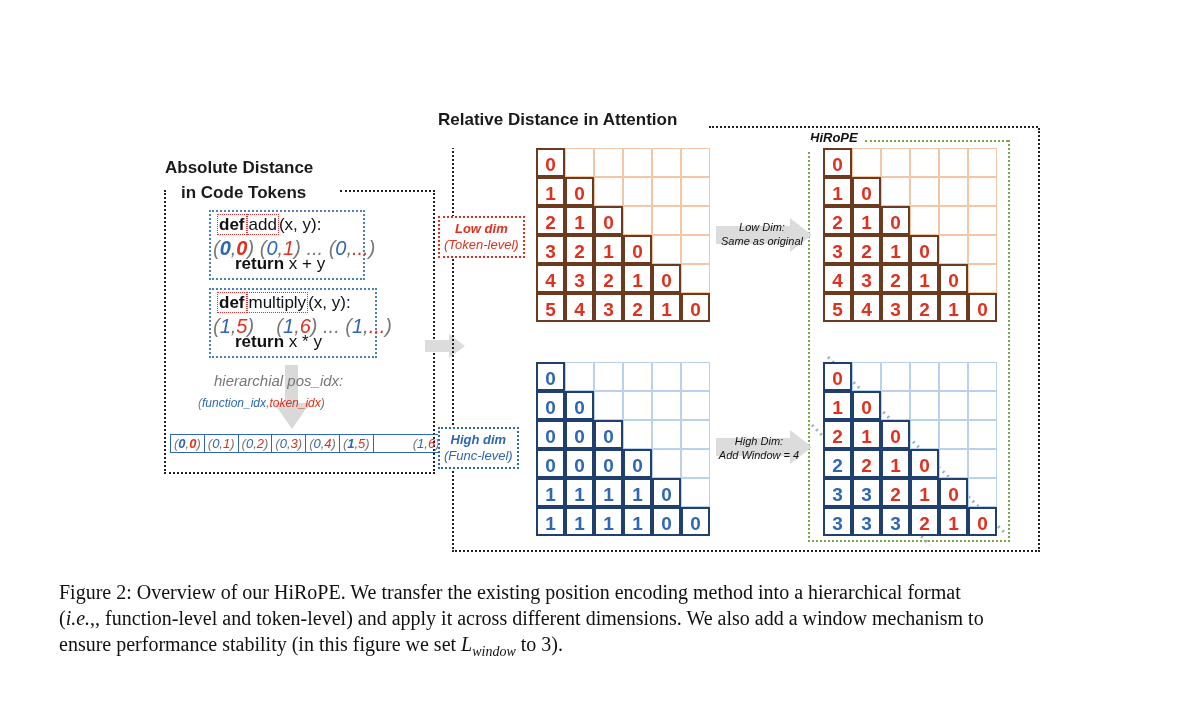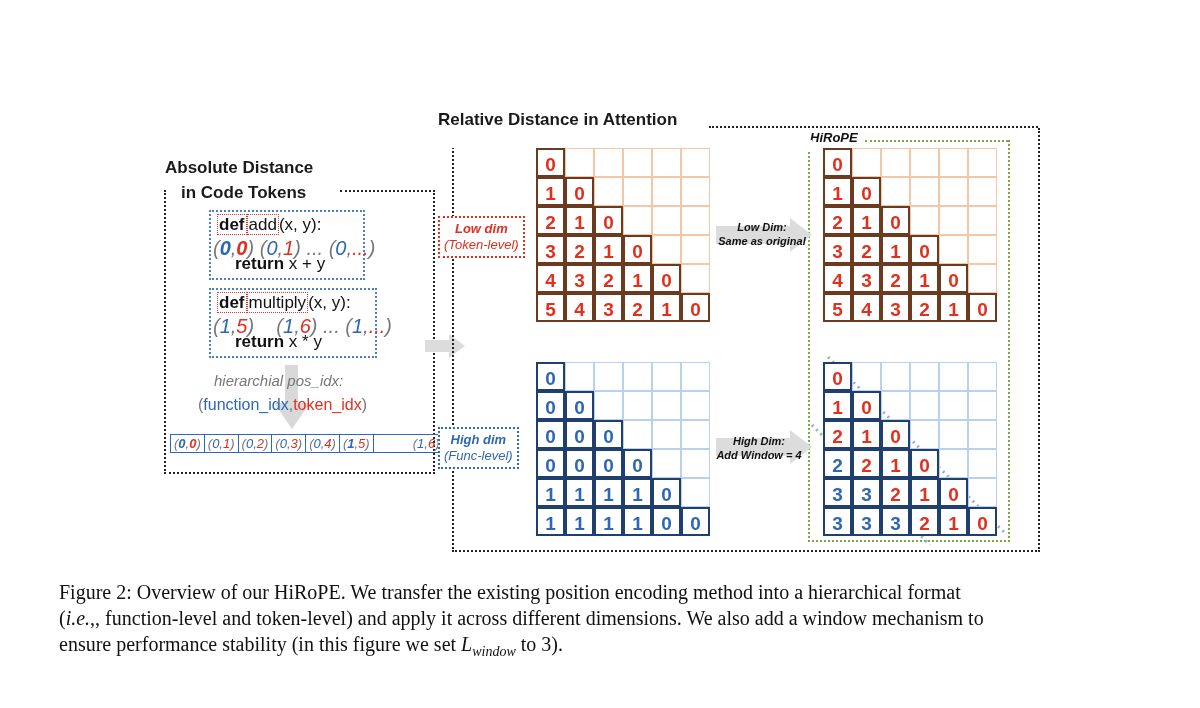--- a/index.html
+++ b/index.html
@@ -11,21 +11,21 @@
   .code-kw { font-weight:bold; }
   .tok-box { border:1.5px dotted #d33; padding:0 1px; }
   .pos-line { font-style:italic; font-size:20px; color:#777; white-space:nowrap; }
   .blue { color:#2d67b5; }
   .red { color:#e0301e; }
   .gray { color:#777; }
   .seq-row { display:flex; border:1.5px solid #2d67b5; }
   .seq-cell { border-right:1.5px solid #2d67b5; padding:1px 3px; font-style:italic; font-size:13px; color:#777; white-space:nowrap; }
   .seq-cell:last-child { border-right:none;margin-left:36px; }
   .label-box { border:2px dotted; text-align:center; font-style:italic; font-weight:bold; font-size:13px; line-height:16px; padding:3px 4px; background:#fff; }
-  .arrow-label { font-style:italic; font-weight:bold; font-size:11px; color:#111; text-align:center; line-height:14px; white-space:nowrap; }
+  .arrow-label { font-style:italic; font-weight:normal; font-size:11px; color:#111; text-align:center; line-height:14px; white-space:nowrap; }
   .grid { position:absolute; }
   .cell { position:absolute; width:29px; height:29px; box-sizing:border-box; font-weight:bold; font-size:19px; text-align:center; line-height:29px; }
   .caption { font-family:"Liberation Serif", serif; font-size:20px; color:#111; line-height:26px; }
 </style>
 </head>
 <body>
 
 <div class="abs title" style="left:165px;top:158px;">Absolute Distance</div>
 <div class="abs title" style="left:181px;top:183px;">in Code Tokens</div>
 
@@ -61,21 +61,21 @@
   <div class="code-line" style="position:absolute;left:24px;top:42px;">
     <span class="code-kw">return</span><span> x * y</span>
   </div>
 </div>
 
 <svg class="abs" style="left:272px;top:365px;" width="40" height="66">
   <rect x="13" y="0" width="13" height="40" fill="#d9d9d9"></rect>
   <polygon points="2,38 38,38 20,64" fill="#d9d9d9"></polygon>
 </svg>
 <div class="abs pos-line" style="left:214px;top:372px;font-size:15px;">hierarchial pos_idx:</div>
-<div class="abs" style="left:198px;top:396px;font-size:16px;white-space:nowrap;">
+<div class="abs" style="left:198px;top:396px;font-style:italic;font-size:12px;white-space:nowrap;">
   <span class="gray">(</span><span class="blue">function_idx</span><span class="gray">,</span><span class="red">token_idx</span><span class="gray">)</span>
 </div>
 
 <div class="abs seq-row" style="left:170px;top:434px;" id="seqRow">
     <div class="seq-cell">(<span style="color:#2d67b5;font-weight:bold">0</span>,<span style="color:#e0301e;font-weight:bold">0</span>)</div>
     <div class="seq-cell">(<span style="color:#2d67b5">0</span>,<span style="color:#e0301e">1</span>)</div>
     <div class="seq-cell">(<span style="color:#2d67b5">0</span>,<span style="color:#e0301e">2</span>)</div>
     <div class="seq-cell">(<span style="color:#2d67b5">0</span>,<span style="color:#e0301e">3</span>)</div>
     <div class="seq-cell">(<span style="color:#2d67b5">0</span>,<span style="color:#e0301e">4</span>)</div>
     <div class="seq-cell">(<span style="color:#2d67b5;font-weight:bold">1</span>,<span style="color:#e0301e">5</span>)</div>

